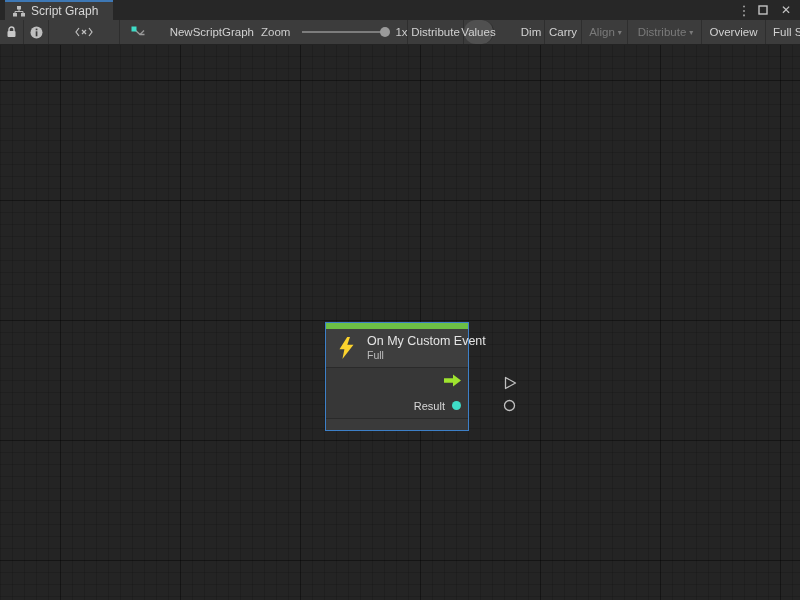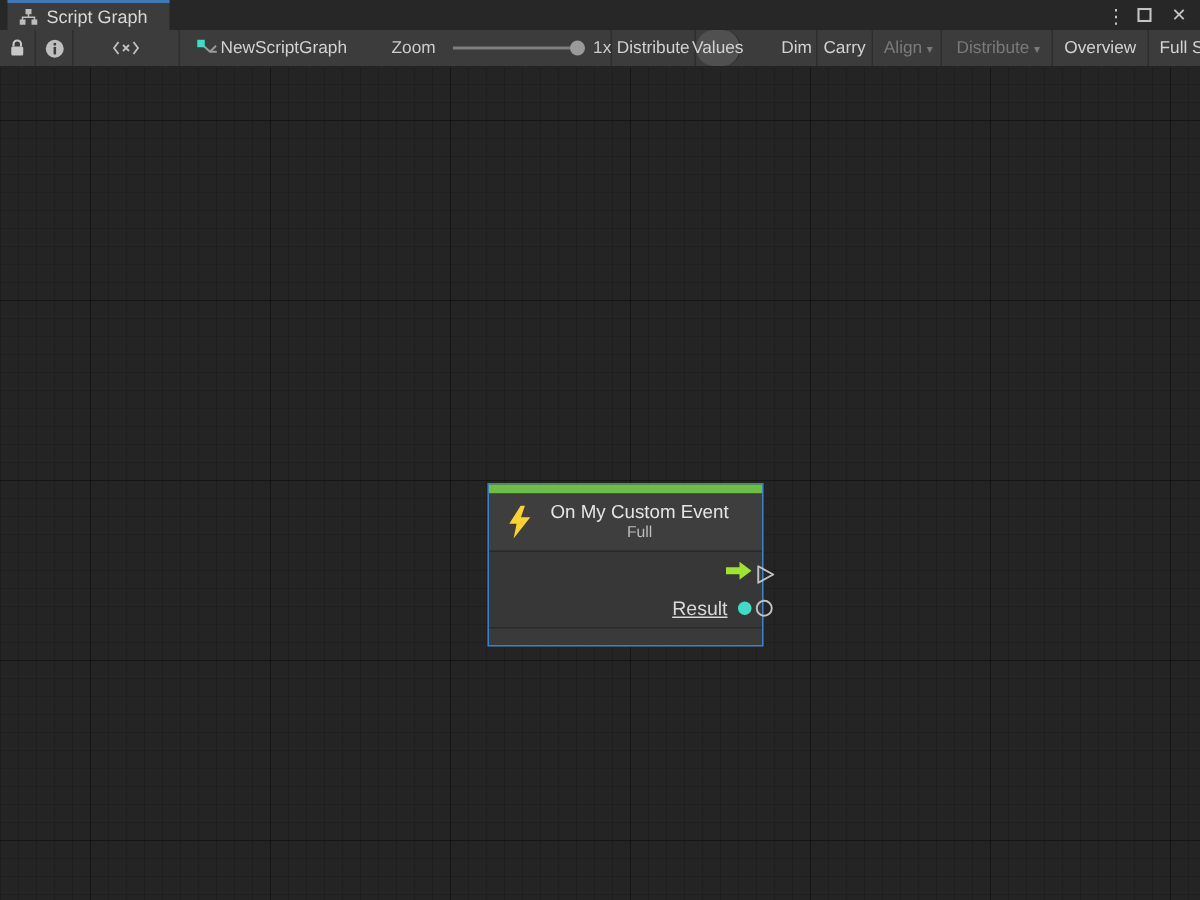--- a/index.html
+++ b/index.html
@@ -18,21 +18,21 @@
   .kebab { font-size:13px; letter-spacing:0; }
 
   
   .toolbar { position:absolute; top:20px; left:0; width:810px; height:25px;
     background:#3c3c3c; display:flex; align-items:stretch; font-size:11.5px;
     color:#d2d2d2; border-bottom:1px solid #232323; }
   .tb-seg { display:flex; align-items:center; justify-content:center;
     border-right:1px solid #2e2e2e; flex:none; white-space:nowrap; }
   .tb-icon-btn { width:25px; }
   .tb-code-btn { width:71px; }
-  .tb-breadcrumb { width:134px; justify-content:flex-start; gap:2px; padding-left:11px; border-right:none; }
+  .tb-breadcrumb { width:134px; justify-content:space-between; gap:2px; padding-left:11px; border-right:none; }
   .tb-zoom { width:154px; border-right:1px solid #2e2e2e; gap:0; padding:0 7px; justify-content:flex-start; }
   .zoom-label { color:#cccccc; margin-right:12px; }
   .zoom-track { position:relative; width:84px; height:2px; background:#7d7d7d; flex:none; }
   .zoom-handle { position:absolute; right:-4px; top:-4px; width:10px; height:10px;
     border-radius:50%; background:#9a9a9a; }
   .zoom-value { margin-left:9px; color:#cccccc; }
   .tb-btn { padding:0; }
   .tb-btn span.lbl { padding:0 7px; }
   .w-relations{width:56px;} .w-values{width:30px;border-radius:12px;} .w-dim{width:27px;margin-left:24px;} .w-carry{width:37px;}
   .w-align{width:46px;} .w-distribute{width:74px;} .w-overview{width:64px;}
@@ -47,32 +47,32 @@
     background-color:#242424;
     background-image:
       linear-gradient(90deg, rgba(0,0,0,0.32) 1px, transparent 1px),
       linear-gradient(rgba(0,0,0,0.32) 1px, transparent 1px),
       linear-gradient(90deg, rgba(0,0,0,0.13) 1px, transparent 1px),
       linear-gradient(rgba(0,0,0,0.13) 1px, transparent 1px);
     background-size:120px 120px, 120px 120px, 12px 12px, 12px 12px;
     background-position:60px 0, 0 35px, 0 0, 0 11px; }
 
   
-  .node { position:absolute; left:325px; top:277px; width:184px;
-    border:1px solid #3d80c8; background:#373737;text-align:center; }
+  .node { position:absolute; left:325px; top:277px; width:144px;
+    border:1px solid #3d80c8; background:#373737; }
   .node-colorbar { height:6px; background:#6cbe45; }
   .node-header { height:38px; background:#3e3e3e; display:flex; align-items:center;
     gap:13px; padding-left:13px; }
   .node-titles { display:flex; flex-direction:column; justify-content:center; }
   .node-title { font-size:12.5px; color:#e4e4e4; line-height:15px; white-space:nowrap; }
   .node-subtitle { font-size:10.5px; color:#bdbdbd; line-height:13px; }
   .node-body { border-top:1px solid #2a2a2a; background:#373737; }
   .port-row { height:25px; display:flex; align-items:center; justify-content:flex-end;
     padding-right:7px; gap:7px; }
-  .port-label { font-size:13px; color:#d8d8d8;text-decoration:underline; }
+  .port-label { font-size:11px; color:#d8d8d8; }
   .value-dot { width:9px; height:9px; border-radius:50%; background:#3fdcc7; }
   .node-footer { border-top:1px solid #2a2a2a; height:12px; background:#3a3a3a; }
 
   .port-out { position:absolute; width:13px; height:14px; }
   .port-flow { left:504px; top:331px; }
   .port-value { left:503px; top:354px; }
 
   svg { display:block; }
 </style>
 </head>

